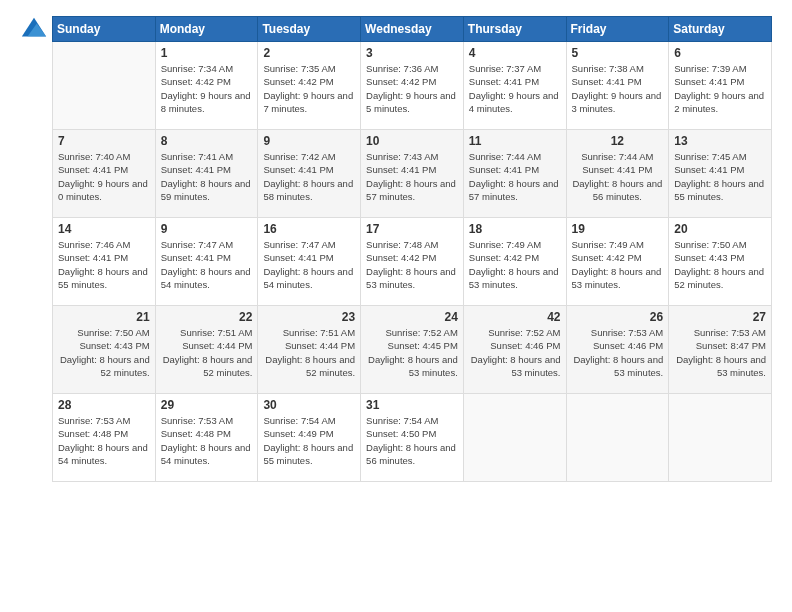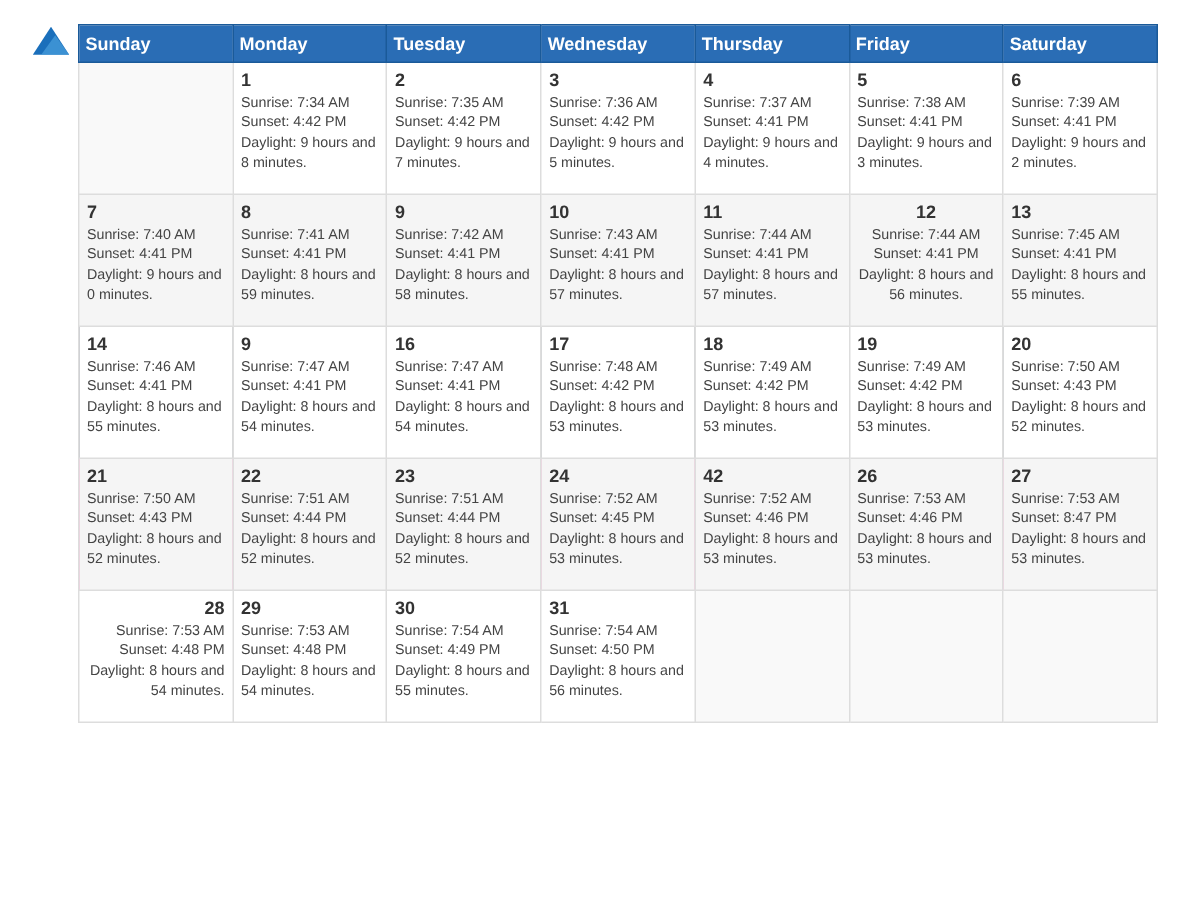--- a/index.html
+++ b/index.html
@@ -255,21 +255,21 @@
             <div class="cell-line">Sunset: 4:42 PM</div>
             <div class="cell-line">Daylight: 8 hours and 53 minutes.</div>
           </td>
           <td style="background: rgb(255, 255, 255); margin-top: 24px;">
             <span class="day-num">20</span>
             <div class="cell-line">Sunrise: 7:50 AM</div>
             <div class="cell-line">Sunset: 4:43 PM</div>
             <div class="cell-line">Daylight: 8 hours and 52 minutes.</div>
           </td>
         </tr>
-        <tr style="background: #ec4899;">
+        <tr style="background: #ec4899; text-align: right;">
           <td style="background: rgb(245, 245, 245);">
             <span class="day-num">21</span>
             <div class="cell-line">Sunrise: 7:50 AM</div>
             <div class="cell-line">Sunset: 4:43 PM</div>
             <div class="cell-line">Daylight: 8 hours and 52 minutes.</div>
           </td>
           <td style="background: rgb(245, 245, 245);">
             <span class="day-num">22</span>
             <div class="cell-line">Sunrise: 7:51 AM</div>
             <div class="cell-line">Sunset: 4:44 PM</div>
@@ -300,21 +300,21 @@
             <div class="cell-line">Daylight: 8 hours and 53 minutes.</div>
           </td>
           <td style="background: rgb(245, 245, 245);">
             <span class="day-num">27</span>
             <div class="cell-line">Sunrise: 7:53 AM</div>
             <div class="cell-line">Sunset: 8:47 PM</div>
             <div class="cell-line">Daylight: 8 hours and 53 minutes.</div>
           </td>
         </tr>
         <tr style="background: rgb(255, 255, 255);">
-          <td style="background: rgb(255, 255, 255); text-align: right;">
+          <td style="background: rgb(255, 255, 255);">
             <span class="day-num">28</span>
             <div class="cell-line">Sunrise: 7:53 AM</div>
             <div class="cell-line">Sunset: 4:48 PM</div>
             <div class="cell-line">Daylight: 8 hours and 54 minutes.</div>
           </td>
           <td style="background: rgb(255, 255, 255);">
             <span class="day-num">29</span>
             <div class="cell-line">Sunrise: 7:53 AM</div>
             <div class="cell-line">Sunset: 4:48 PM</div>
             <div class="cell-line">Daylight: 8 hours and 54 minutes.</div>

